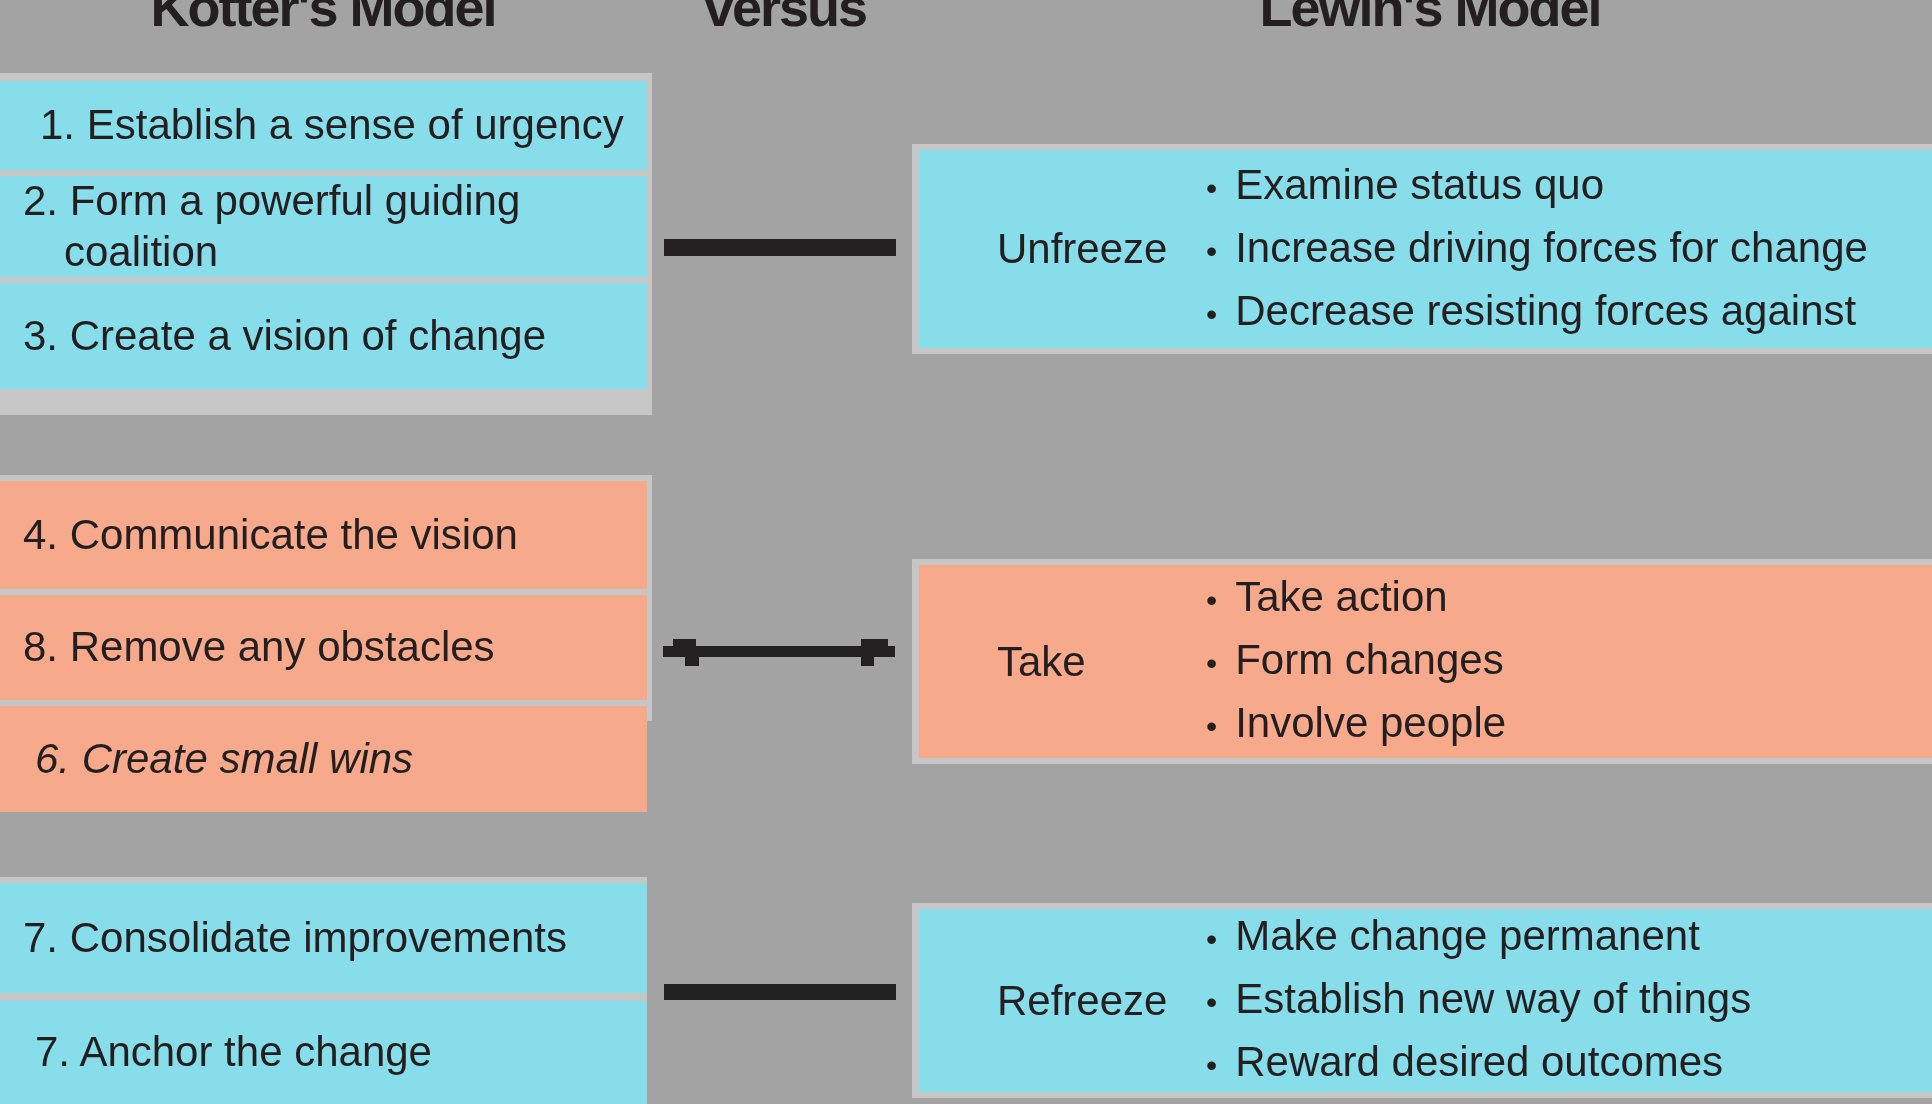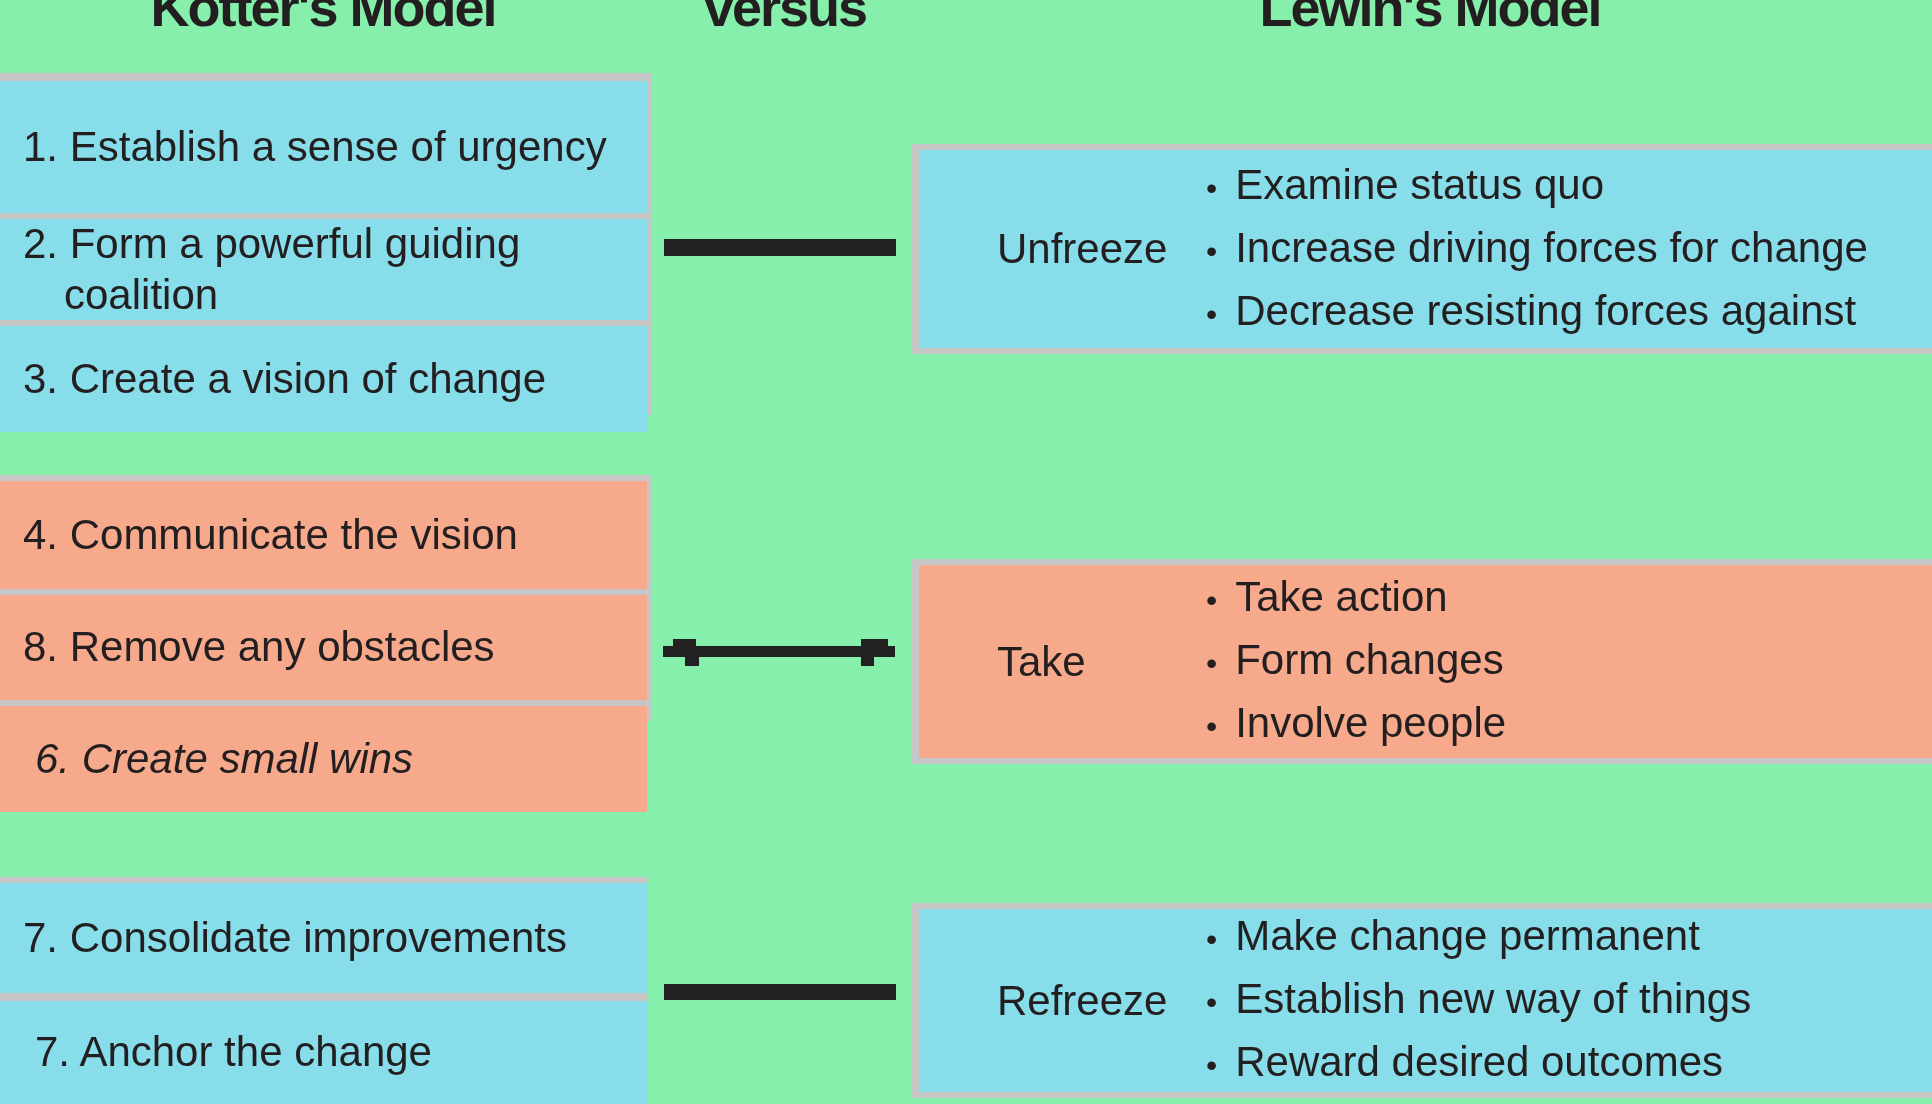--- a/index.html
+++ b/index.html
@@ -1,17 +1,17 @@
 <!DOCTYPE html>
 <html style="--blue: #87DDE9; --salmon: #F7A98C; --gray: #C6C6C6; --ink: #231F20;"><head>
 <meta charset="utf-8">
 <style>
   html,body{margin:0;padding:0;background:#fff;}
   #canvas{
-    position:relative;width:1932px;height:1104px;overflow:hidden;background:#86efac;
+    position:relative;width:1932px;height:1104px;overflow:hidden;background:#a3a3a3;
     font-family:"Liberation Sans",sans-serif;color:var(--ink,#231F20);
   }
   
   .hdr{
     position:absolute;top:-20px;transform:translateX(-50%);
     font-size:54px;font-weight:bold;letter-spacing:-2px;white-space:nowrap;
     color:var(--ink,#231F20);line-height:1;
   }
   
   .grp{
@@ -51,21 +51,21 @@
 </head>
 <body>
 
 <div id="canvas">
 
   <div class="hdr" style="left:323px;">Kotter's Model</div>
   <div class="hdr" style="left:785px;">versus</div>
   <div class="hdr" style="left:1430px;">Lewin's Model</div>
 
   <div class="grp grp1">
-    <div class="step fill-blue" style="height:132px;">
+    <div class="step fill-blue" style="height:89px;padding-left:17px;">
       <div class="step-text">1. Establish a sense of urgency</div>
     </div>
     <div class="step fill-blue" style="height:101px;">
       <div class="step-text">2. Form a powerful guiding coalition</div>
     </div>
     <div class="step fill-blue" style="height:106px;">
       <div class="step-text">3. Create a vision of change</div>
     </div>
   </div>
 

